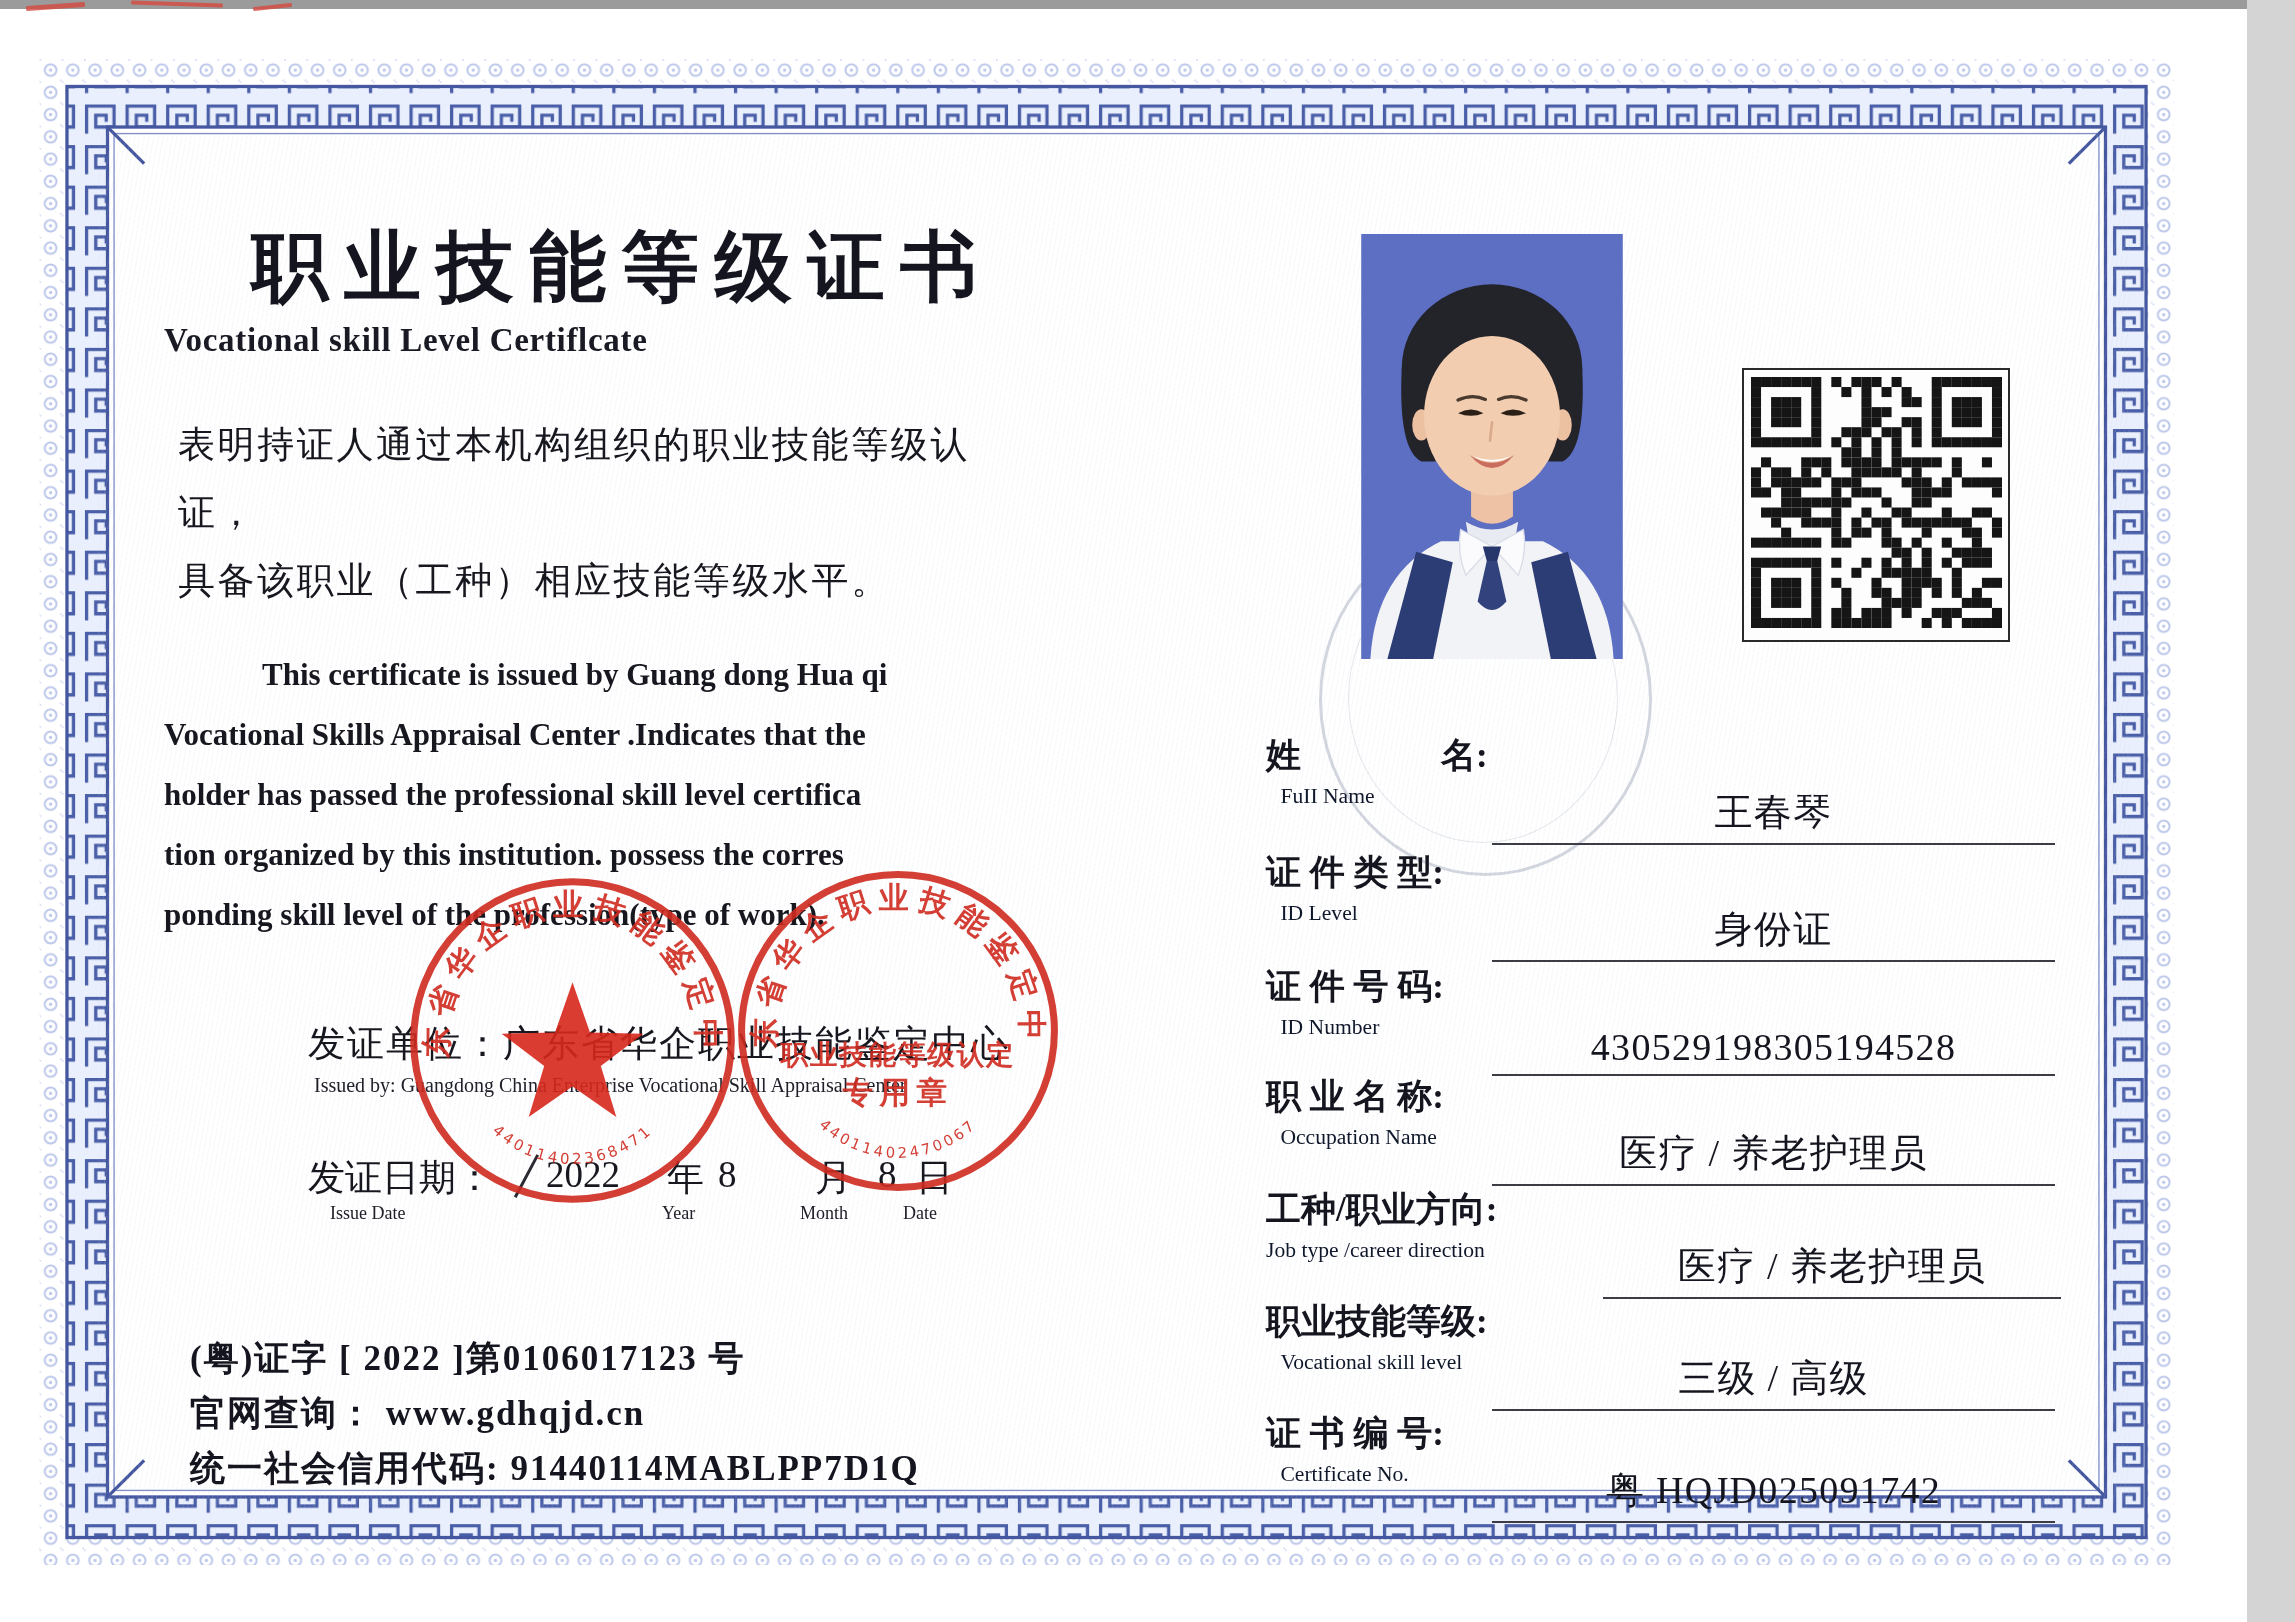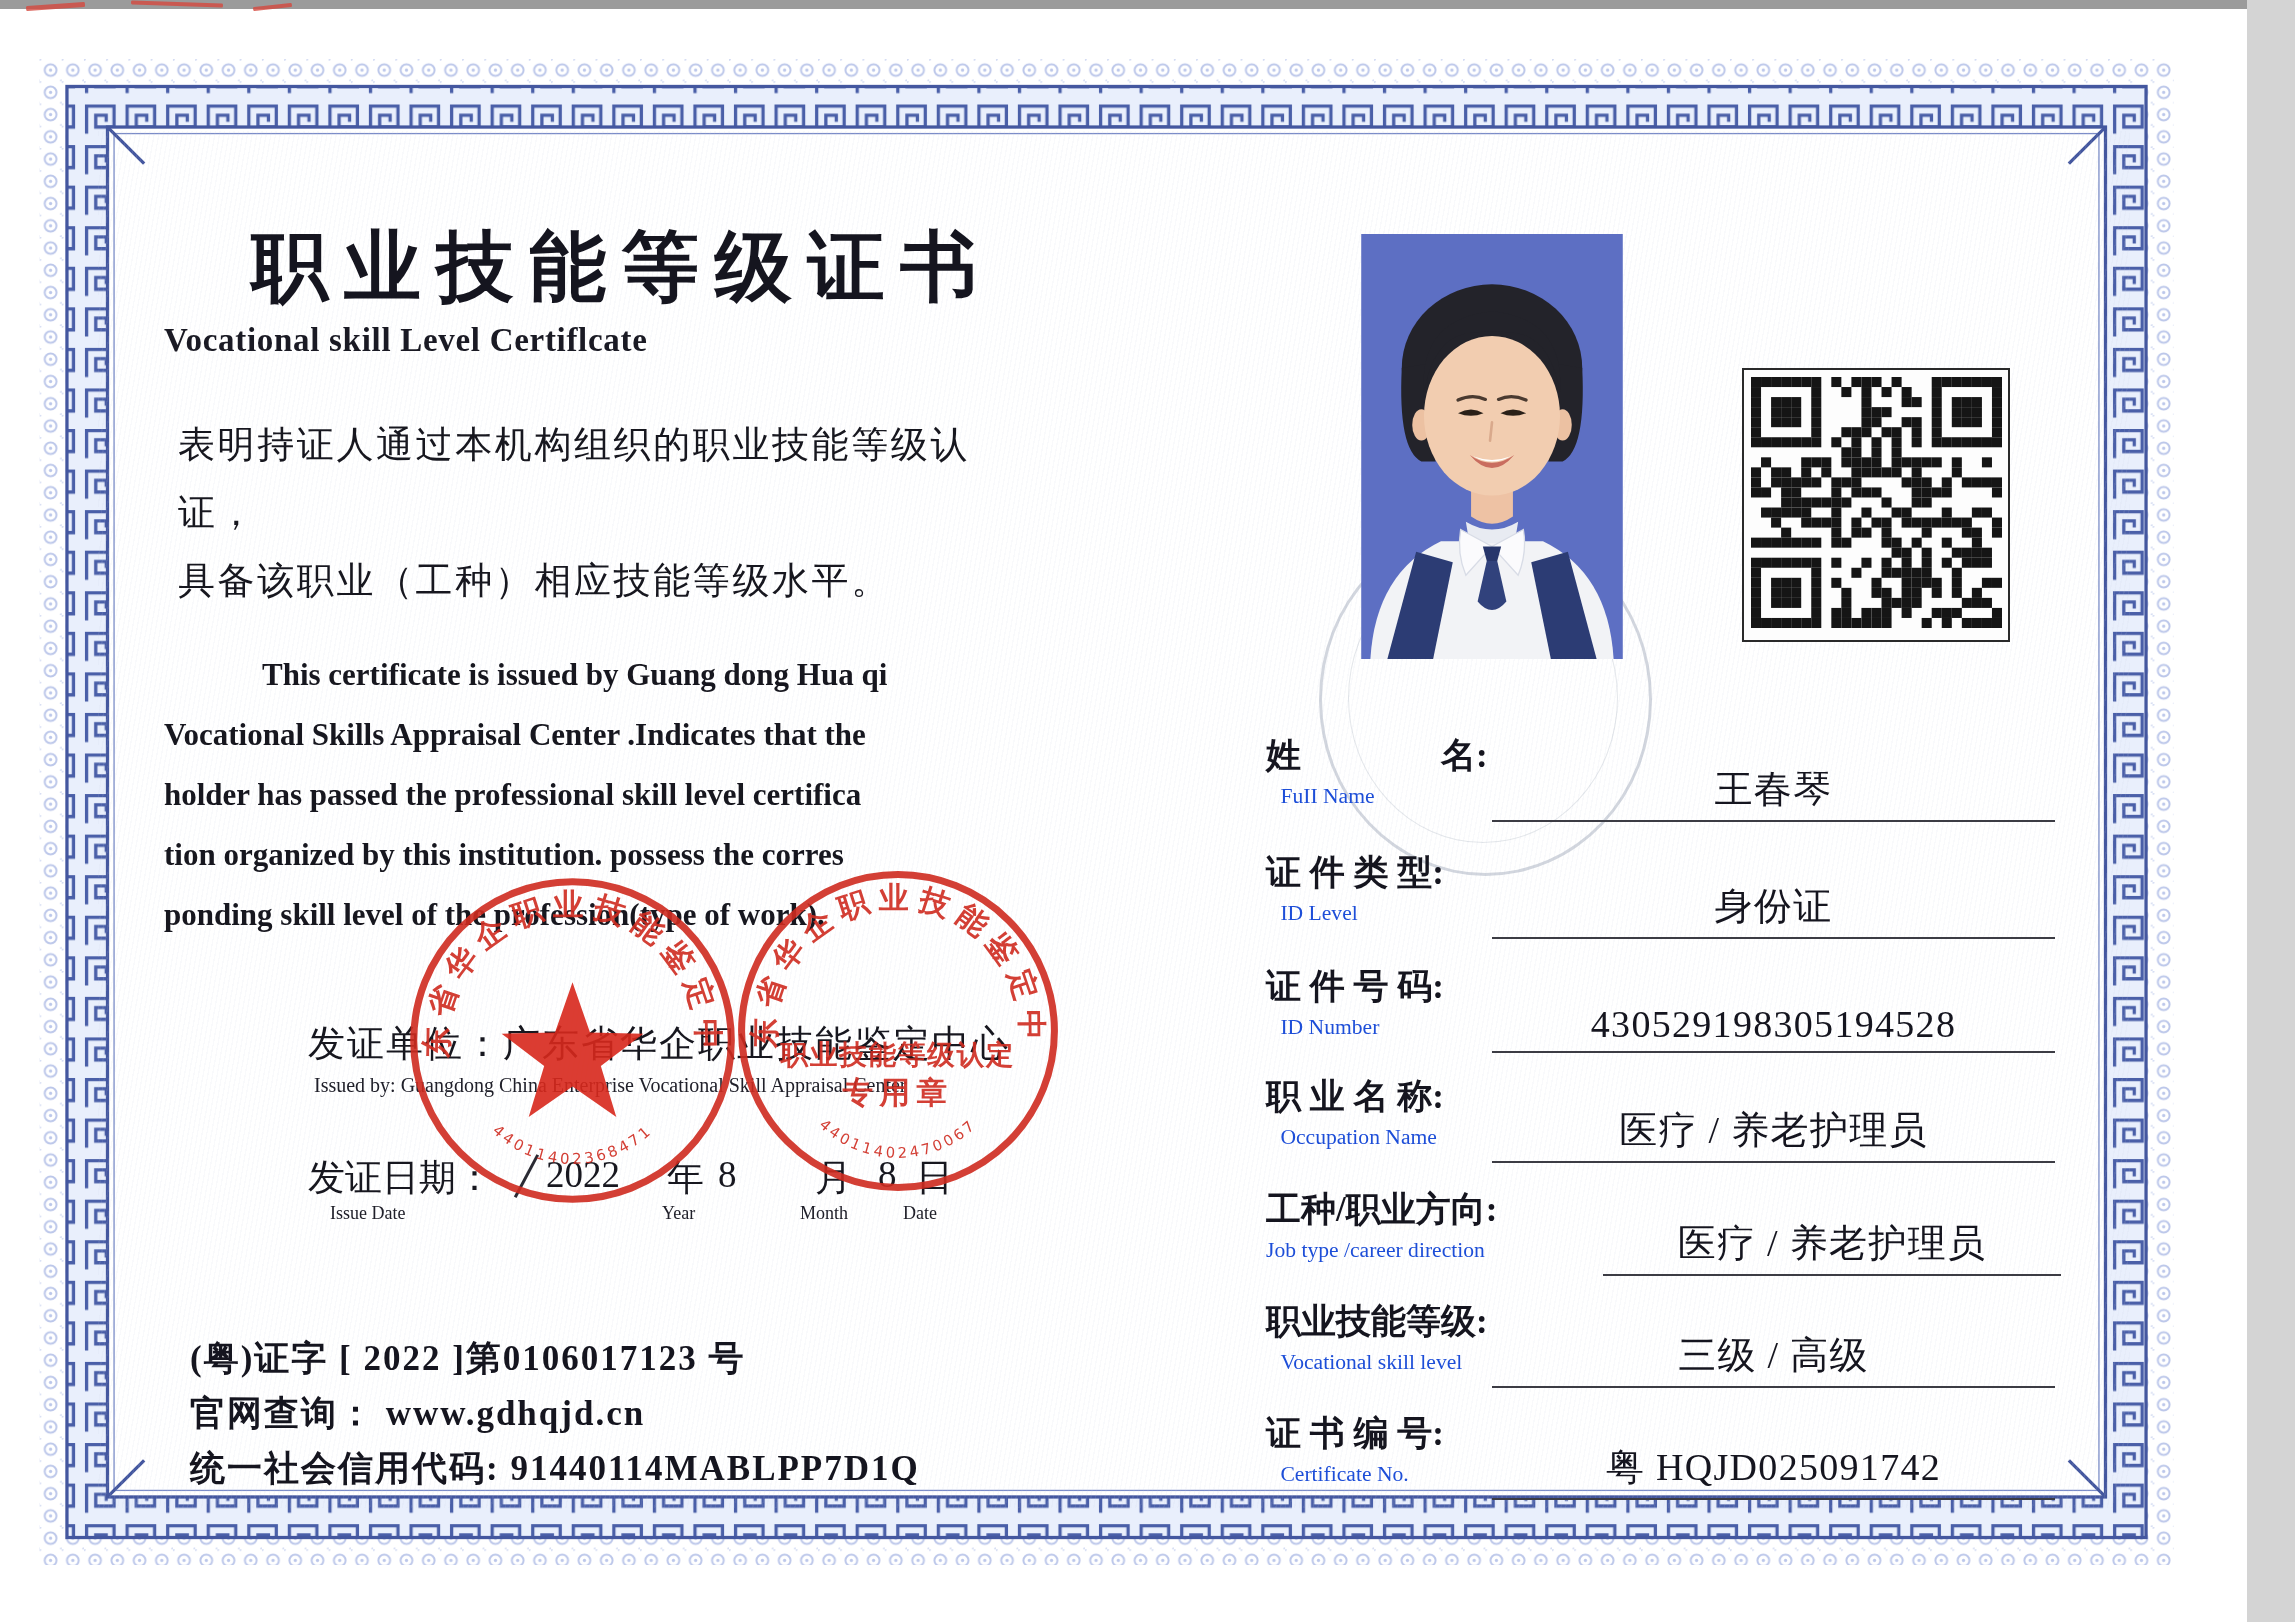--- a/index.html
+++ b/index.html
@@ -20,22 +20,22 @@
   .para-en{left:164px;top:645px;width:857px;font-size:31px;line-height:60px;color:#17171f;font-weight:600;}
   .para-en .indent{text-indent:98px;}
   .issuedby-cn{left:308px;top:1019px;font-size:37px;color:#17171f;letter-spacing:2px;}
   .issuedby-en{left:314px;top:1074px;font-size:20px;color:#20202a;}
   .date-seg{top:1153px;font-size:37px;color:#17171f;}
   .date-lbl{top:1203px;font-size:18px;color:#20202a;}
   .date-slash{left:525px;top:1152px;width:2.6px;height:48px;background:#2a2a33;transform:rotate(28deg);}
   .footer-line{left:190px;font-size:35px;color:#15151f;letter-spacing:2px;font-weight:600;}
   .field-row{left:1266px;width:824px;height:115px;}
   .f-label-cn{position:absolute;left:0;top:0;font-size:35px;color:#15151f;font-weight:600;}
-  .f-label-en{position:absolute;left:14.4px;top:52px;font-size:21.6px;color:#1d4ed8;}
-  .f-line{position:absolute;left:226px;top:9px;width:563px;height:79px;border-bottom:2px solid #3c3c44;
+  .f-label-en{position:absolute;left:14.4px;top:52px;font-size:21.6px;color:#0f172a;}
+  .f-line{position:absolute;left:226px;top:32px;width:563px;height:79px;border-bottom:2px solid #3c3c44;
     display:flex;align-items:flex-end;justify-content:center;}
   .f-value{font-size:38px;color:#15151f;padding-bottom:5.2px;letter-spacing:1.3px;}
   .row5 .f-label-en{left:0;}
   .row5 .f-line{left:337px;width:458px;}
   .ghost-stamp{left:1319px;top:523px;width:327px;height:347px;border:3.9px solid rgba(148,158,176,0.42);
     border-radius:50%;}
   .ghost-stamp2{left:1348px;top:553px;width:268px;height:288px;border:1.3px solid rgba(148,158,176,0.25);
     border-radius:50%;}
   .seal{opacity:0.90;}
   .qr-box{left:1742px;top:368px;width:268px;height:274px;background:#fdfdfd;border:2px solid #2a2a2a;

